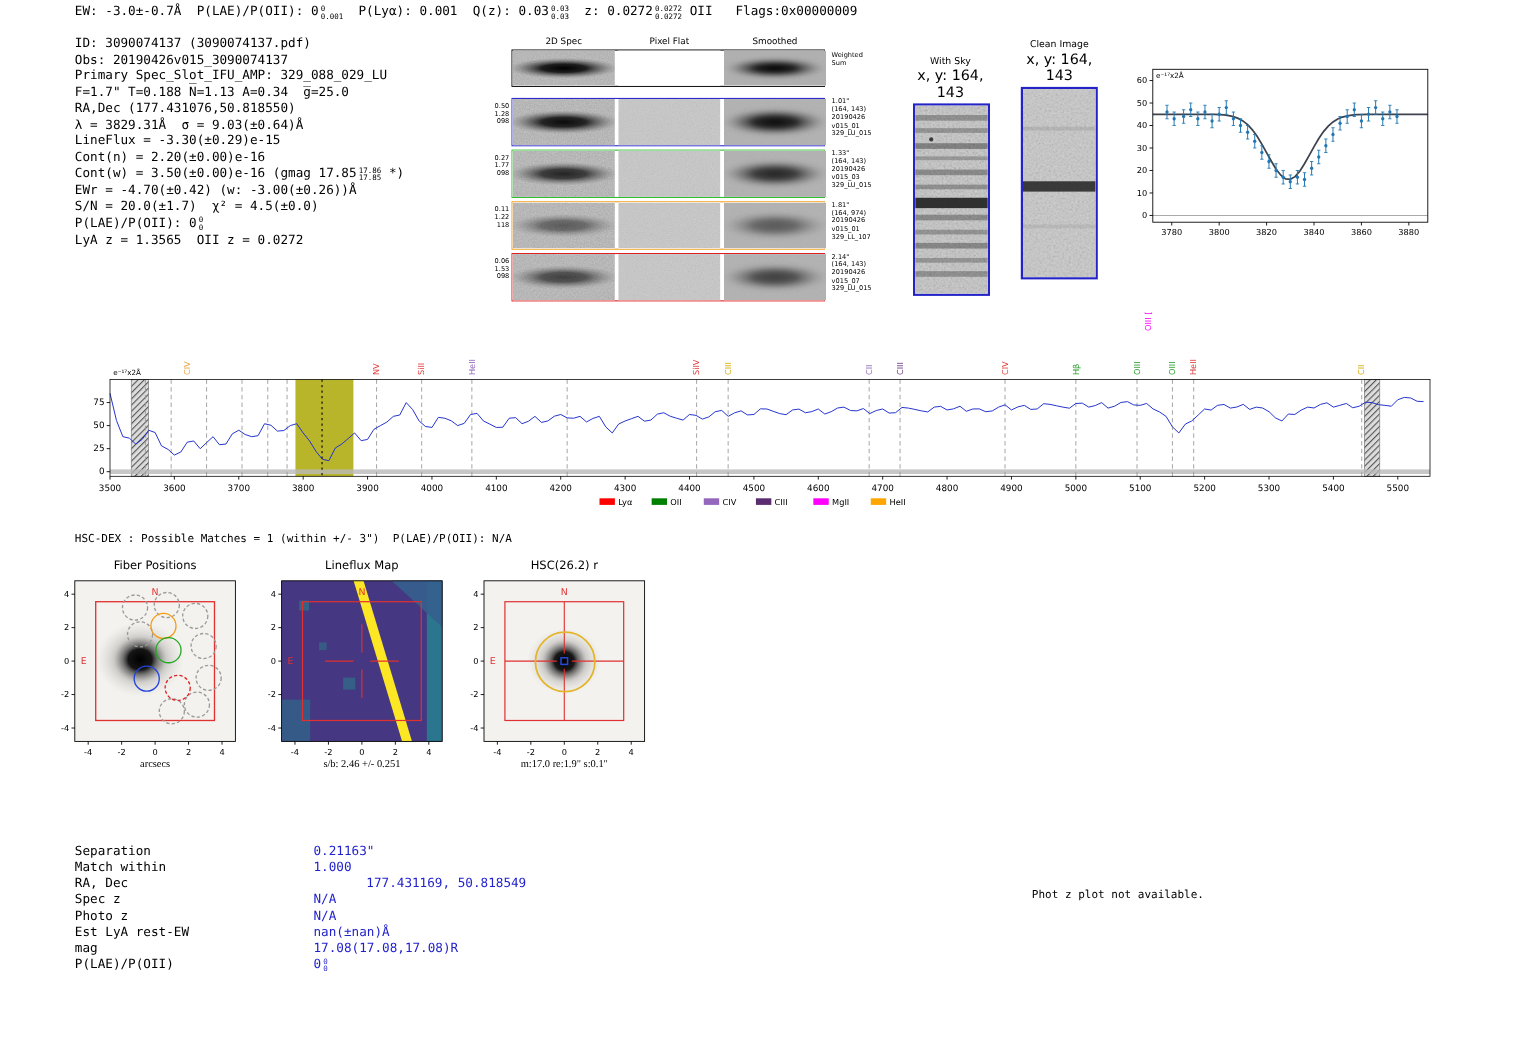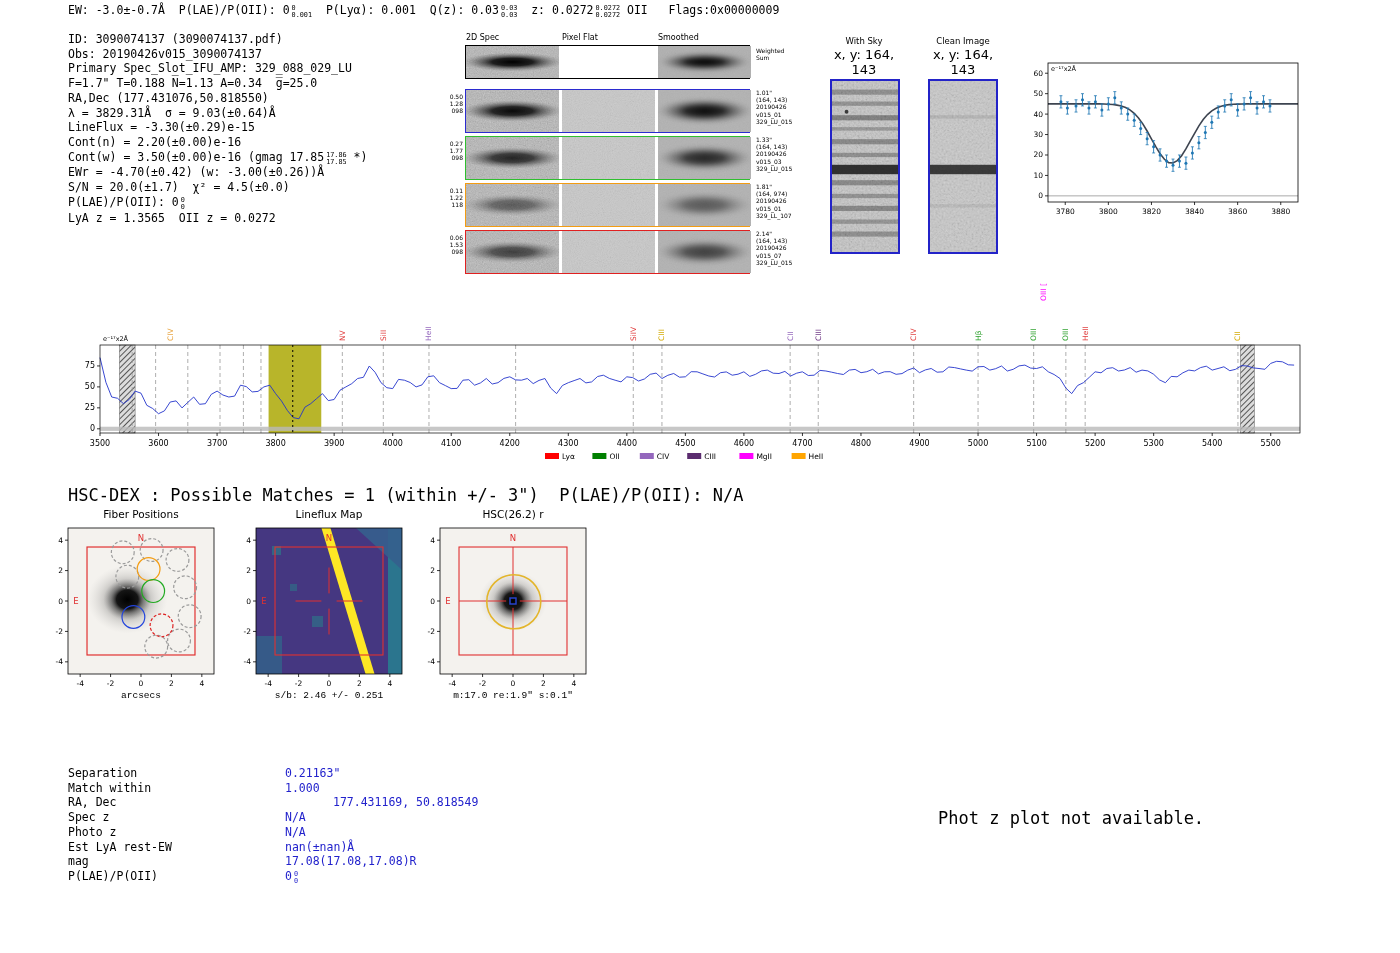--- a/index.html
+++ b/index.html
@@ -1,38 +1,38 @@
 <!DOCTYPE html>
 <html><head>
 <meta charset="utf-8">
 <style>
   *{margin:0;padding:0;box-sizing:border-box}
   html,body{background:#fff}
   #canvas{position:relative;width:1400px;height:953px;background:#fff;color:#000;
     font-family:"DejaVu Sans Mono","Liberation Mono",monospace;overflow:hidden}
   .abs{position:absolute}
   .hdr{font-size:11.5px;white-space:pre}
-  .mono11{font-size:17px;white-space:pre}
+  .mono11{font-size:10px;white-space:pre}
   #info-block .info-line{font-size:11.5px;line-height:14.7px;white-space:pre}
   .frac{display:inline-flex;flex-direction:column;align-items:flex-start;
     font-size:6.8px;line-height:6.9px;margin-left:2px;vertical-align:4px}
   #block2d{font-family:"DejaVu Sans","Liberation Sans",sans-serif}
-  .colhead{position:absolute;top:0;font-size:8px;}
+  .colhead{position:absolute;top:0;font-size:8px;text-align:center}
   .c2row{position:absolute;background:#fff}
   .c2cell{position:absolute;top:0;height:100%;width:93px;overflow:hidden;background:#fff}
   .c2left{position:absolute;left:0;width:19px;font-size:6px;line-height:7.2px;text-align:right}
   .c2right{position:absolute;font-size:6px;line-height:7.2px;white-space:pre}
   .skytitle{text-align:center;font-family:"DejaVu Sans","Liberation Sans",sans-serif;font-size:8.5px}
   .skycoords{text-align:center;font-family:"DejaVu Sans","Liberation Sans",sans-serif;font-size:13px;margin-top:1px}
   .skyimg{margin-top:2px;border:2px solid #2323c8;height:175px;width:70px}
   .panel{width:190px}
   .panel .ptitle{margin-left:24px;width:146px;text-align:center;height:16px;
     font-family:"DejaVu Sans","Liberation Sans",sans-serif;font-size:10.5px}
   .panel .pcap{margin-left:24px;width:146px;text-align:center;
-    font-family:Liberation Mono, monospace;font-size:9.5px}
+    font-family:Liberation Serif, serif;font-size:9.5px}
   .trow{font-size:11.5px;line-height:14.7px;white-space:pre}
   .tlabel{display:inline-block;width:217px}
   svg{display:block}
   svg text{font-family:"DejaVu Sans","Liberation Sans",sans-serif}
 </style>
 </head>
 <body>
 
 <div id="canvas">
 
@@ -352,21 +352,21 @@
             </defs>
             <rect x="0" y="0" width="100" height="44" fill="#b2b2b2"></rect>
             <rect x="0" y="0" width="100" height="44" filter="url(#nz14)" opacity="0.12"></rect>
             <ellipse cx="50" cy="22" rx="52" ry="13.2" fill="url(#bl14)" opacity="0.65" style="filter: blur(2px);"></ellipse>
           </svg>
         </div>
       </div>
       <div class="c2right" style="left: 312px; top: 197px;"><div>2.14"</div><div>(164, 143)</div><div>20190426</div><div>v015_07</div><div>329_LU_015</div></div>
     </div>
 
-  <div class="abs" style="left:830px;top:36px;width:68px">
+  <div class="abs" style="left:830px;top:51px;width:68px">
     <div class="skytitle">With Sky</div>
     <div class="skycoords">x, y: 164, 143</div>
     <div class="skyimg" id="withsky-img">
         <svg viewBox="0 0 70 175" preserveAspectRatio="none" style="width: 100%; height: 100%; display: block;">
           <defs>
             <filter id="nz15" x="0%" y="0%" width="100%" height="100%">
               <feTurbulence type="fractalNoise" baseFrequency="0.5" numOctaves="2" seed="255" stitchTiles="stitch"></feTurbulence>
               <feColorMatrix type="saturate" values="0"></feColorMatrix>
             </filter>
             <radialGradient id="bl15">

